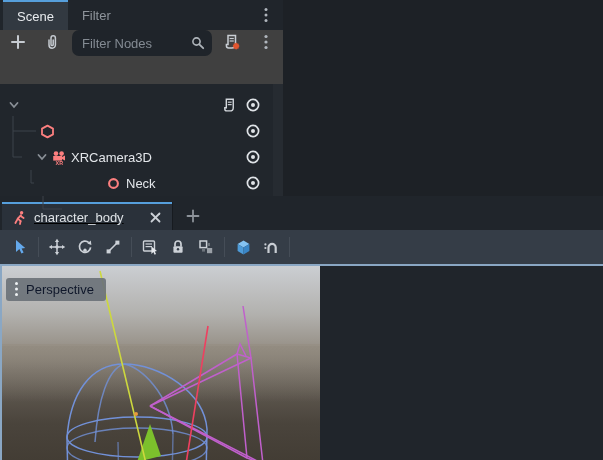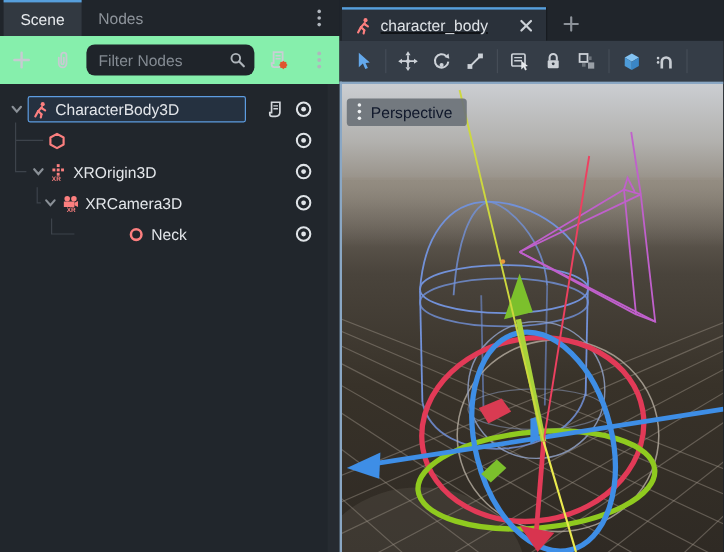--- a/index.html
+++ b/index.html
@@ -1,26 +1,26 @@
 <!DOCTYPE html>
 <html><head>
 <meta charset="utf-8">
 <style>
   html,body{margin:0;padding:0;}
   body{width:603px;height:460px;background:#1d2126;font-family:"Liberation Sans",sans-serif;overflow:hidden;
        -webkit-font-smoothing:antialiased;}
-  .app{display:flex;width:603px;height:460px;}
+  .app{display:flex;width:603px;height:460px;flex-direction:column;}
 
   
   .left-dock{width:283px;flex:none;background:#262b31;display:flex;flex-direction:column;}
   .dock-tabs{height:30px;background:#20252b;display:flex;align-items:stretch;flex:none;}
   .dock-tab{display:flex;align-items:center;justify-content:center;font-size:13px;padding:0 14px;color:#8e949b;cursor:default;}
   .dock-tab.active{background:#323941;color:#e8ebee;border-top:2px solid #569fdc;margin-left:3px;}
   .dock-tabs .menu-dots{margin-left:auto;display:flex;align-items:center;padding-right:10px;}
-  .dock-toolbar{height:40px;background:#86efac;display:flex;align-items:center;flex:none;}
+  .dock-toolbar{height:54px;background:#404040;display:flex;align-items:flex-start;flex:none;}
   .tool-btn{width:24px;height:24px;display:flex;align-items:center;justify-content:center;flex:none;}
   .filter-box{position:relative;margin-left:8px;}
   .filter-box input{width:104px;height:26px;background:#1f242a;border:none;border-radius:7px;color:#cfd4da;
                     font-size:13px;padding:0 26px 0 10px;outline:none;font-family:"Liberation Sans",sans-serif;}
   .filter-box input::placeholder{color:#848b93;}
   .filter-box .search-ic{position:absolute;right:6px;top:5px;}
   .tree-wrap{flex:1;background:#21262c;margin-right:10px;position:relative;padding-top:8px;}
   .tree-lines{position:absolute;left:0;top:0;pointer-events:none;}
   .tree-row{height:26px;display:flex;align-items:center;font-size:13px;color:#e3e6ea;position:relative;}
   .chev{width:12px;height:12px;margin-right:3px;flex:none;}
@@ -48,21 +48,21 @@
 </style>
 </head>
 <body>
 
 <div class="app">
 
   <div class="left-dock">
 
     <div class="dock-tabs">
       <div class="dock-tab active">Scene</div>
-      <div class="dock-tab">Nodes</div>
+      <div class="dock-tab">Filter</div>
       <span class="menu-dots">
         <svg width="14" height="18" viewBox="0 0 14 18">
             <g fill="#b0b6bd">
           <circle cx="7" cy="3.5" r="1.5"></circle>
               <circle cx="7" cy="9" r="1.5"></circle>
               <circle cx="7" cy="14.5" r="1.5"></circle>
             </g>
           </svg>
       </span>
     </div>
@@ -119,33 +119,20 @@
           <polyline points="13,47 13,73 22,73"></polyline>
           <polyline points="31,86 31,99 34,99"></polyline>
           <polyline points="43,112 43,125 62,125"></polyline>
         </g>
       </svg>
 
       <div class="tree-row" style="padding-left:8px">
         <svg class="chev" viewBox="0 0 12 12">
           <path d="M2.5,4 L6,8 L9.5,4" fill="none" stroke="#8a9097" stroke-width="1.8" stroke-linecap="round"></path>
           </svg>
-        <span class="sel-box">
-          <svg class="n-icon" viewBox="0 0 15 15">
-            <g stroke="#fc7f7f" stroke-width="1.8" stroke-linecap="round" fill="none">
-              <circle cx="9.6" cy="2.8" r="1.7" fill="#fc7f7f" stroke="none"></circle>
-              <path d="M9,5.2 L5.8,8.6"></path>
-                <path d="M8.6,6 L11.6,8"></path>
-              <path d="M5.8,8.6 L8.6,11.2"></path>
-                <path d="M5.8,8.6 L3.4,13"></path>
-                <path d="M8.6,11.2 L8,14"></path>
-              </g>
-            </svg>
-          <span class="row-label">CharacterBody3D</span>
-        </span>
         <span class="row-end">
           <svg width="15" height="16" viewBox="0 0 16 16">
             <path d="M4.6,1.8 H12 V10.8 C12,13 10.3,14.3 8.3,14.3 H5.2 C3.8,14.3 3,13.3 3,12.2 V11 H4.6 Z" fill="none" stroke="#d4d8dd" stroke-width="1.5"></path>
             <line x1="6.2" y1="5" x2="10.3" y2="5" stroke="#d4d8dd" stroke-width="1.2"></line>
             <line x1="6.2" y1="7.6" x2="10.3" y2="7.6" stroke="#d4d8dd" stroke-width="1.2"></line>
             </svg>
           <svg width="16" height="16" viewBox="0 0 16 16">
             <circle cx="8" cy="8" r="5.6" fill="none" stroke="#dfe3e7" stroke-width="1.7"></circle>
             <circle cx="8" cy="8" r="2" fill="#dfe3e7"></circle>
             </svg>
@@ -157,42 +144,20 @@
           <polygon points="7.5,1.6 13,4.6 13,10.4 7.5,13.4 2,10.4 2,4.6" fill="none" stroke="#fc7f7f" stroke-width="1.8" stroke-linejoin="round"></polygon>
           </svg>
         <span class="row-end">
           <svg width="16" height="16" viewBox="0 0 16 16">
             <circle cx="8" cy="8" r="5.6" fill="none" stroke="#dfe3e7" stroke-width="1.7"></circle>
             <circle cx="8" cy="8" r="2" fill="#dfe3e7"></circle>
             </svg>
         </span>
       </div>
 
-      <div class="tree-row" style="padding-left:26px">
-        <svg class="chev" viewBox="0 0 12 12">
-          <path d="M2.5,4 L6,8 L9.5,4" fill="none" stroke="#8a9097" stroke-width="1.8" stroke-linecap="round"></path>
-          </svg>
-        <svg class="n-icon" viewBox="0 0 15 15">
-          <g fill="#fc7f7f">
-            <rect x="6.3" y="0.8" width="2.4" height="2.4"></rect>
-              <rect x="6.3" y="4.4" width="2.4" height="2.4"></rect>
-            <rect x="2.7" y="4.4" width="2.4" height="2.4"></rect>
-              <rect x="9.9" y="4.4" width="2.4" height="2.4"></rect>
-            <rect x="6.3" y="8" width="2.4" height="2.4"></rect>
-            <text x="2.2" y="14.6" font-size="5.4" font-weight="bold" font-family="Liberation Sans, sans-serif">XR</text>
-            </g>
-          </svg>
-        <span class="row-label">XROrigin3D</span>
-        <span class="row-end">
-          <svg width="16" height="16" viewBox="0 0 16 16">
-            <circle cx="8" cy="8" r="5.6" fill="none" stroke="#dfe3e7" stroke-width="1.7"></circle>
-            <circle cx="8" cy="8" r="2" fill="#dfe3e7"></circle>
-            </svg>
-        </span>
-      </div>
 
       <div class="tree-row" style="padding-left:36px">
         <svg class="chev" viewBox="0 0 12 12">
           <path d="M2.5,4 L6,8 L9.5,4" fill="none" stroke="#8a9097" stroke-width="1.8" stroke-linecap="round"></path>
           </svg>
         <svg class="n-icon" viewBox="0 0 15 15">
           <g fill="#fc7f7f">
             <circle cx="5" cy="3.6" r="2.3"></circle>
               <circle cx="10.6" cy="3.6" r="2.3"></circle>
             <path d="M2.2,6 H11 V10.6 H2.2 Z"></path>

